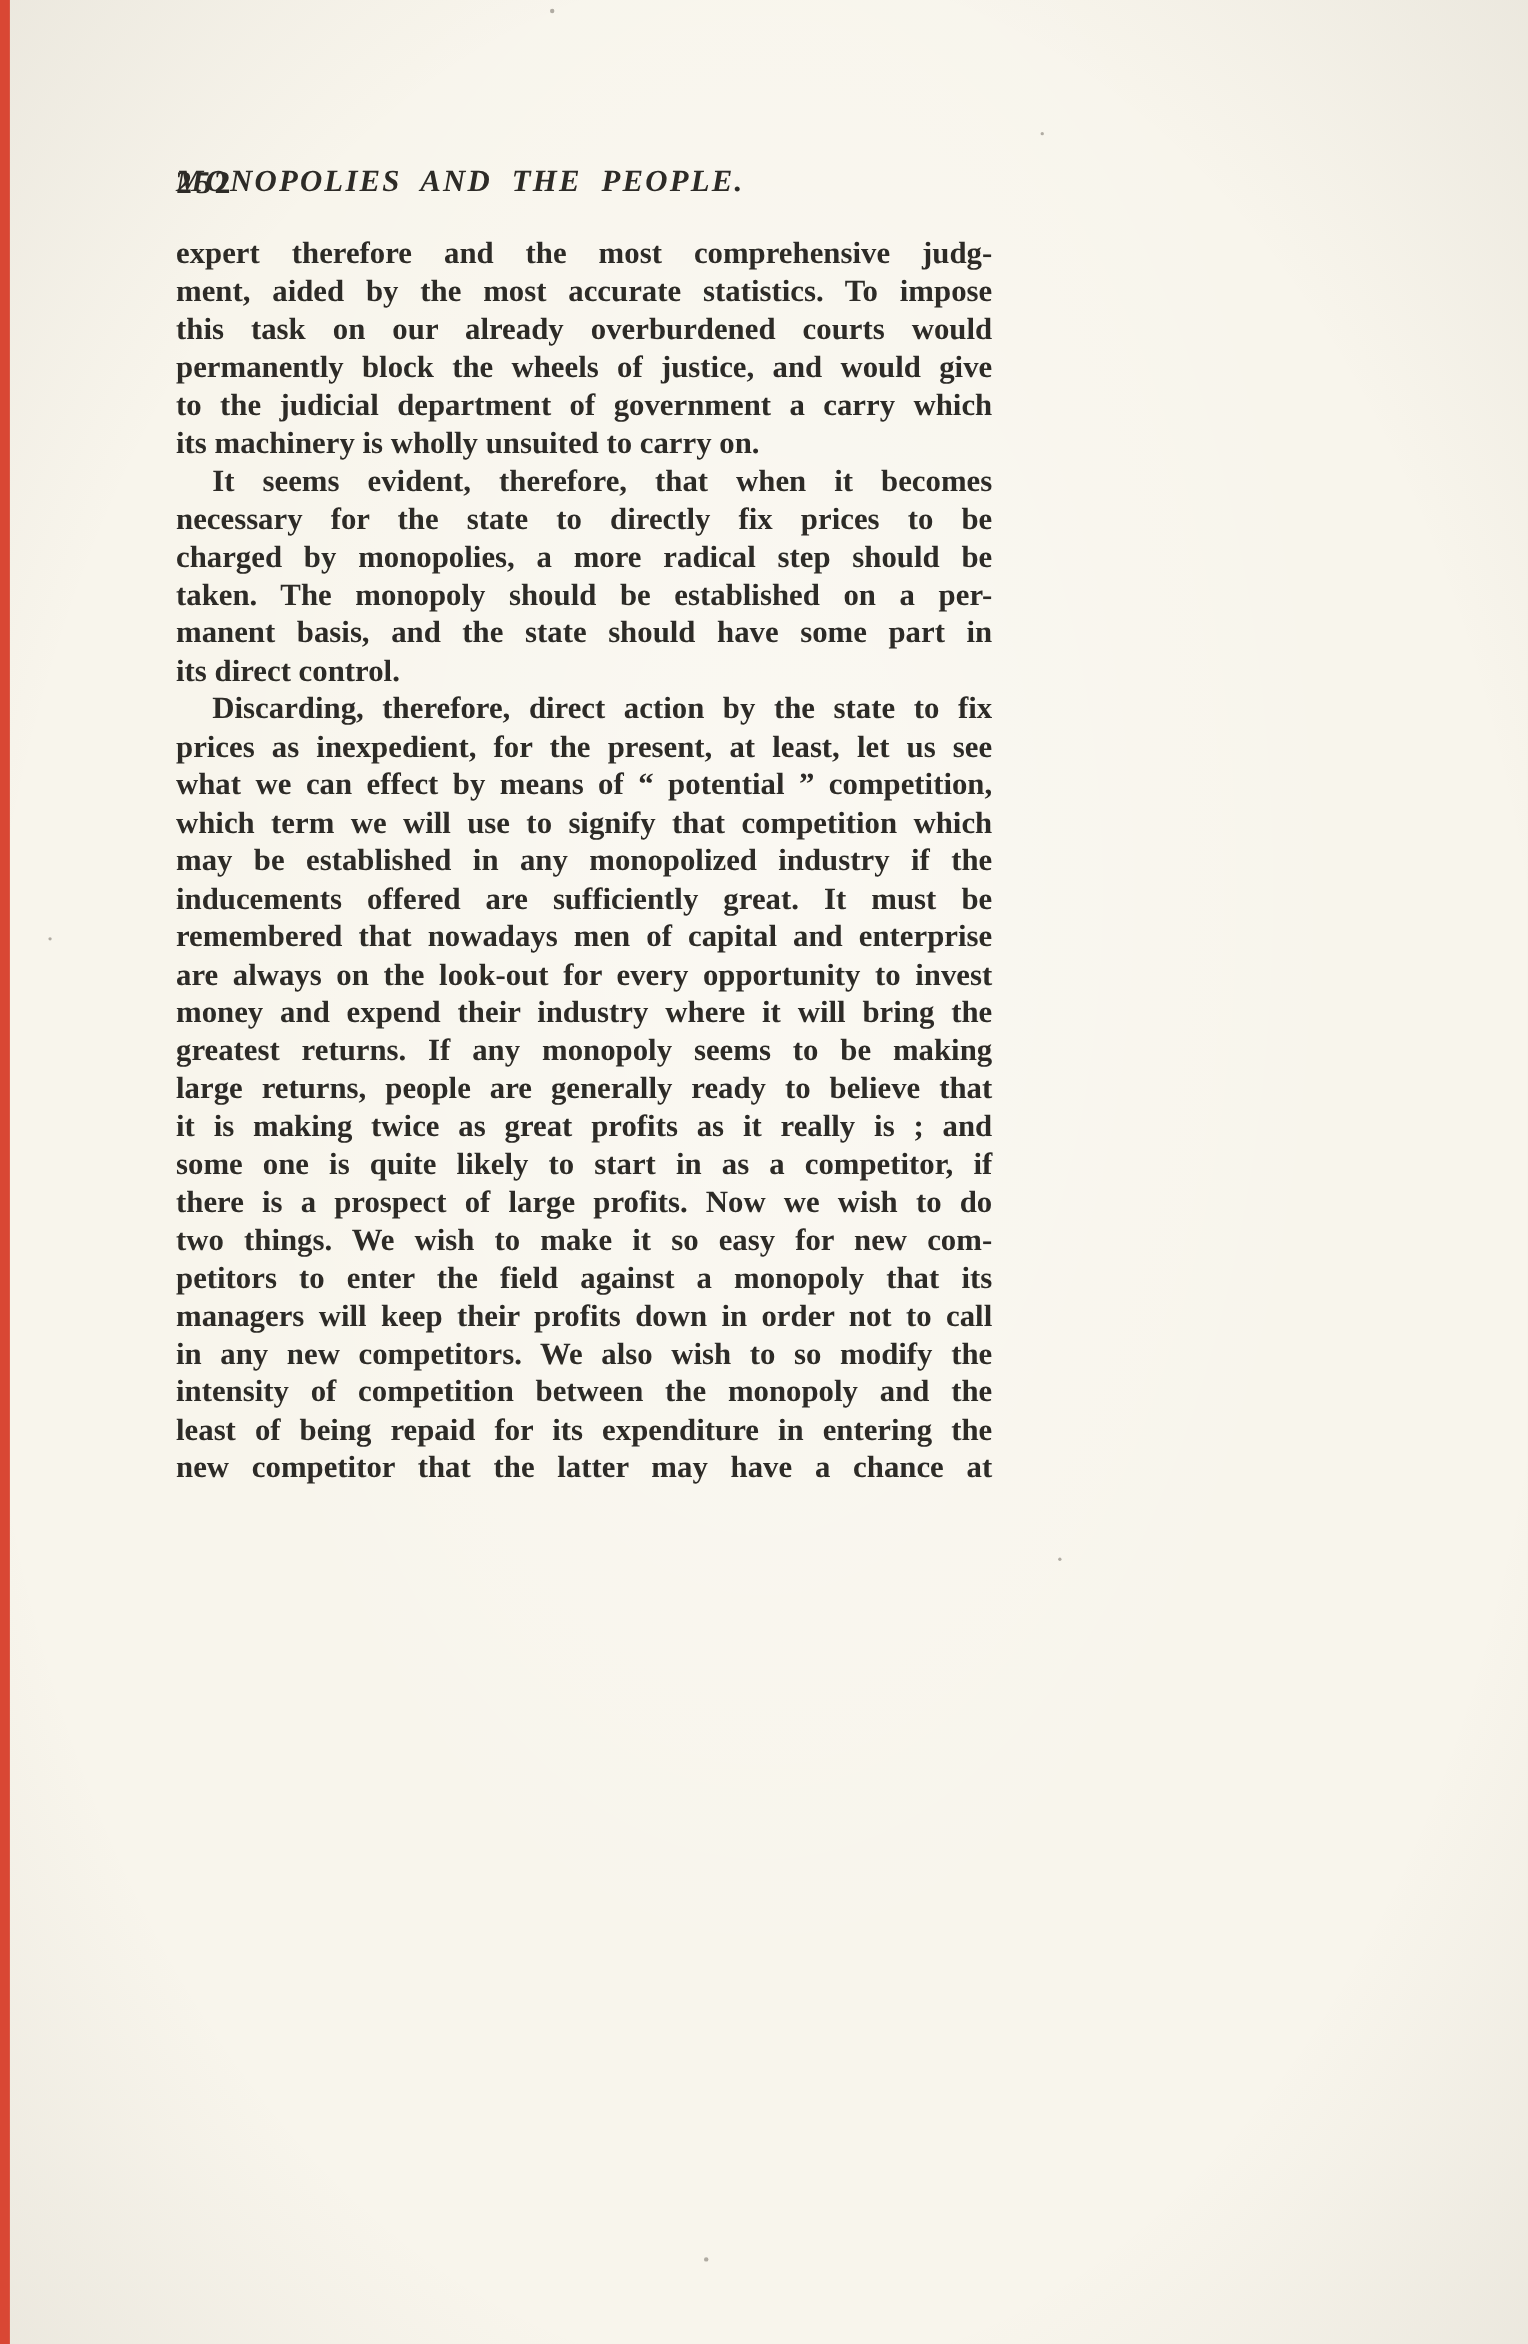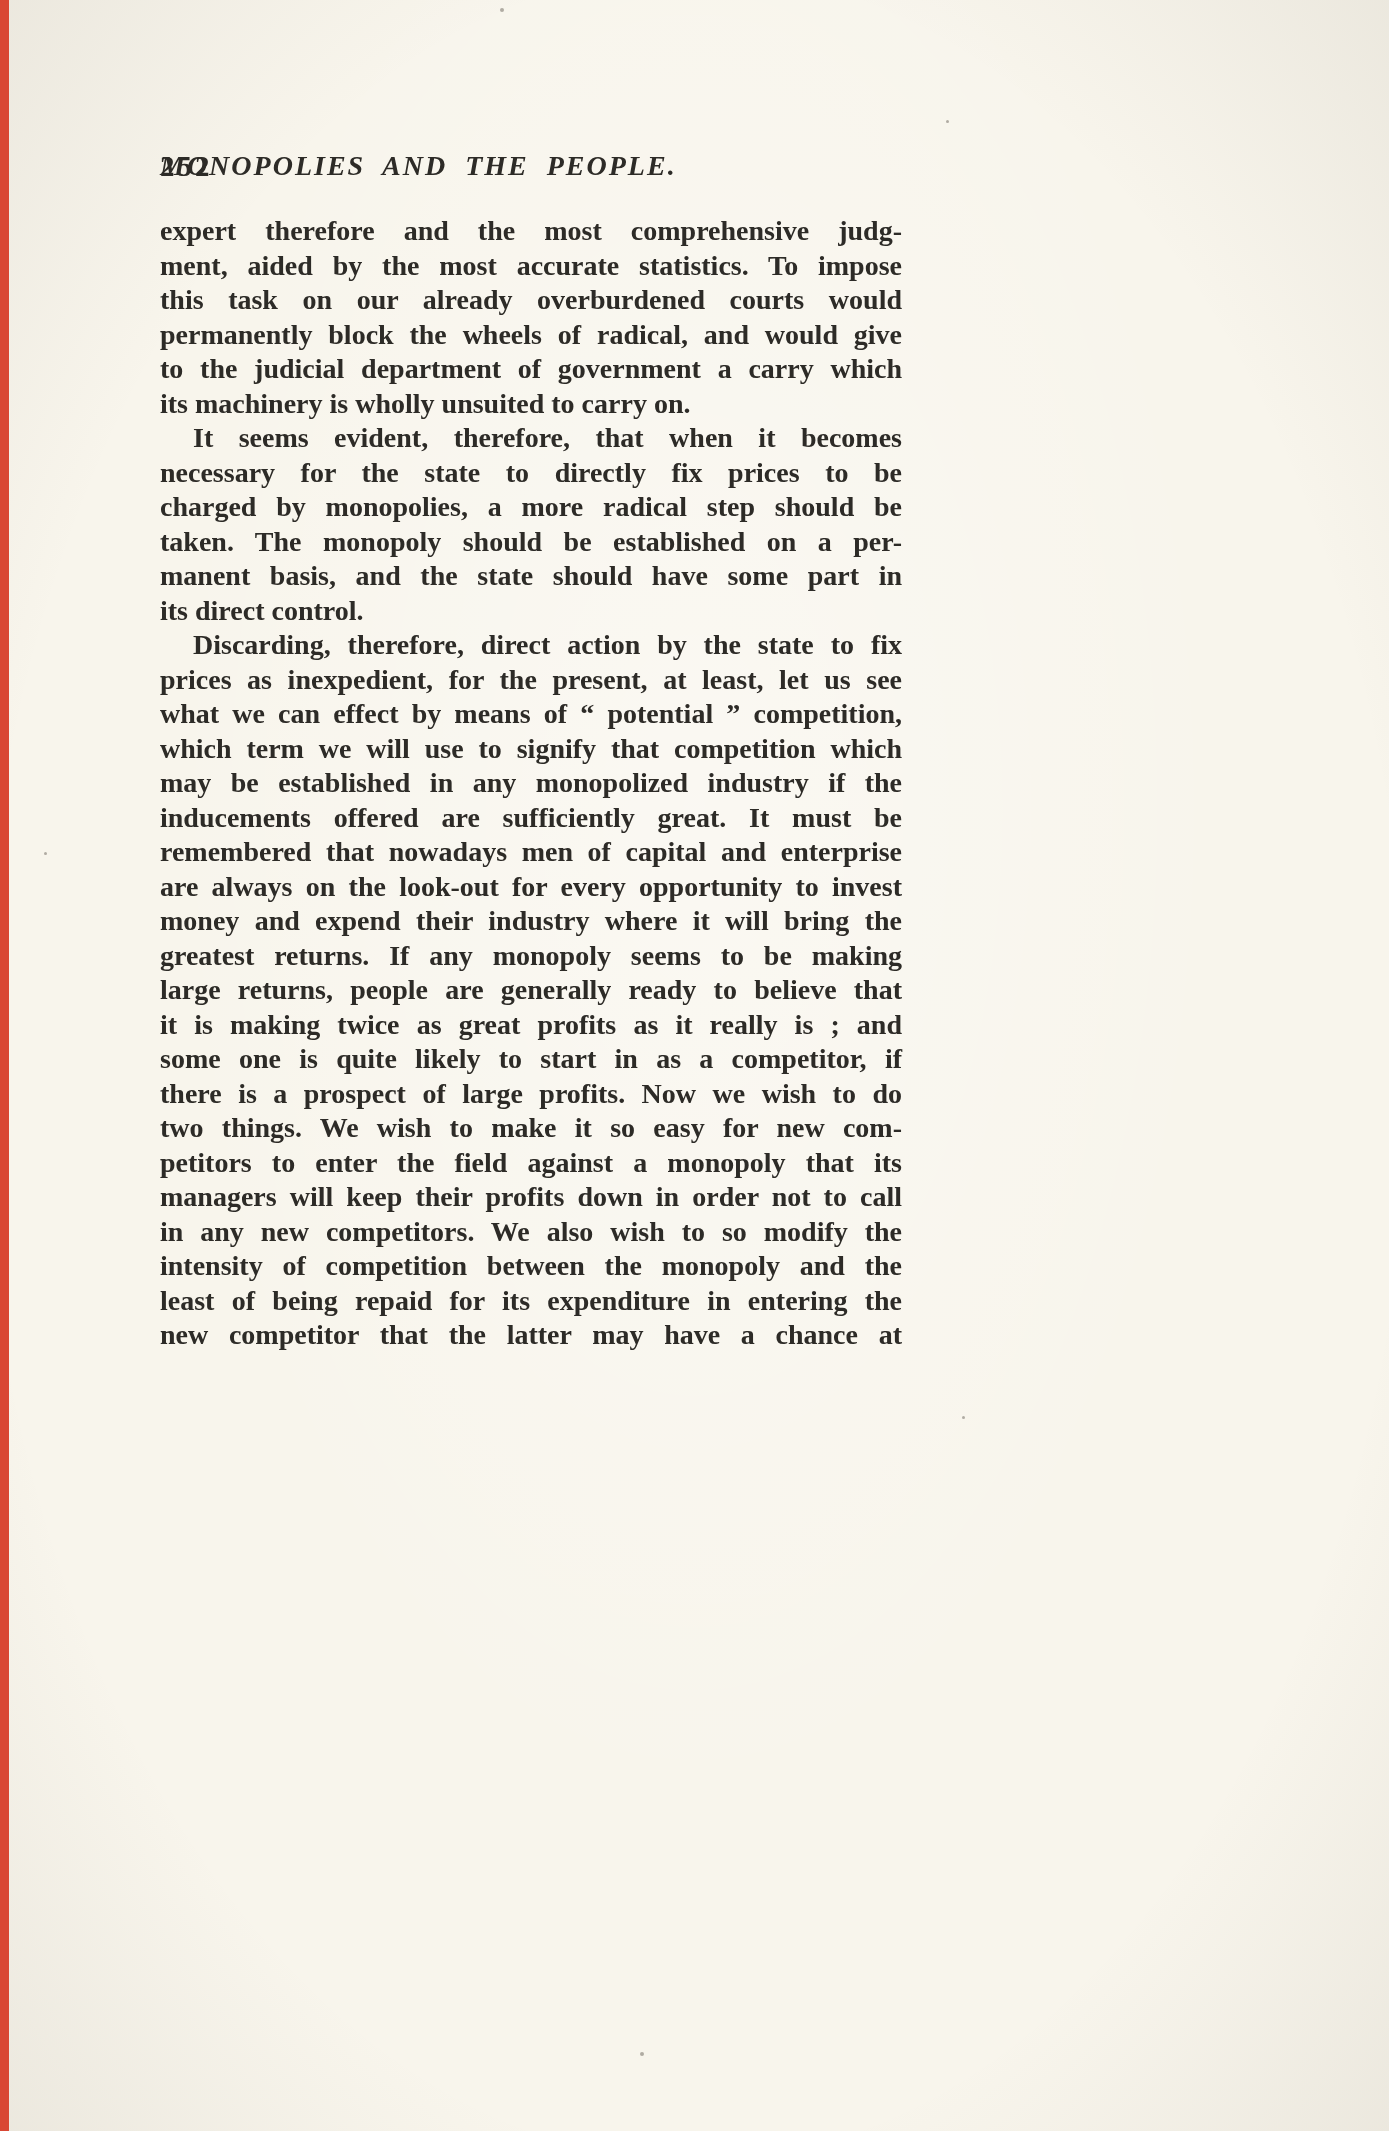--- a/index.html
+++ b/index.html
@@ -79,21 +79,21 @@
   <div class="header">
     <span class="pagenum">252</span>
     <span class="running-title">MONOPOLIES AND THE PEOPLE.</span>
   </div>
 
   <div class="body-text">
       <p class="para">
         <span class="line">expert therefore and the most comprehensive judg-</span>
         <span class="line">ment, aided by the most accurate statistics.  To impose</span>
         <span class="line">this task on our already overburdened courts would</span>
-        <span class="line">permanently block the wheels of radical, and would give</span>
+        <span class="line">permanently block the wheels of justice, and would give</span>
         <span class="line">to the judicial department of government a carry which</span>
         <span class="line no-stretch">its machinery is wholly unsuited to carry on.</span>
       </p>
       <p class="para indent">
         <span class="line">It seems evident, therefore, that when it becomes</span>
         <span class="line">necessary for the state to directly fix prices to be</span>
         <span class="line">charged by monopolies, a more radical step should be</span>
         <span class="line">taken.  The monopoly should be established on a per-</span>
         <span class="line">manent basis, and the state should have some part in</span>
         <span class="line no-stretch">its direct control.</span>

